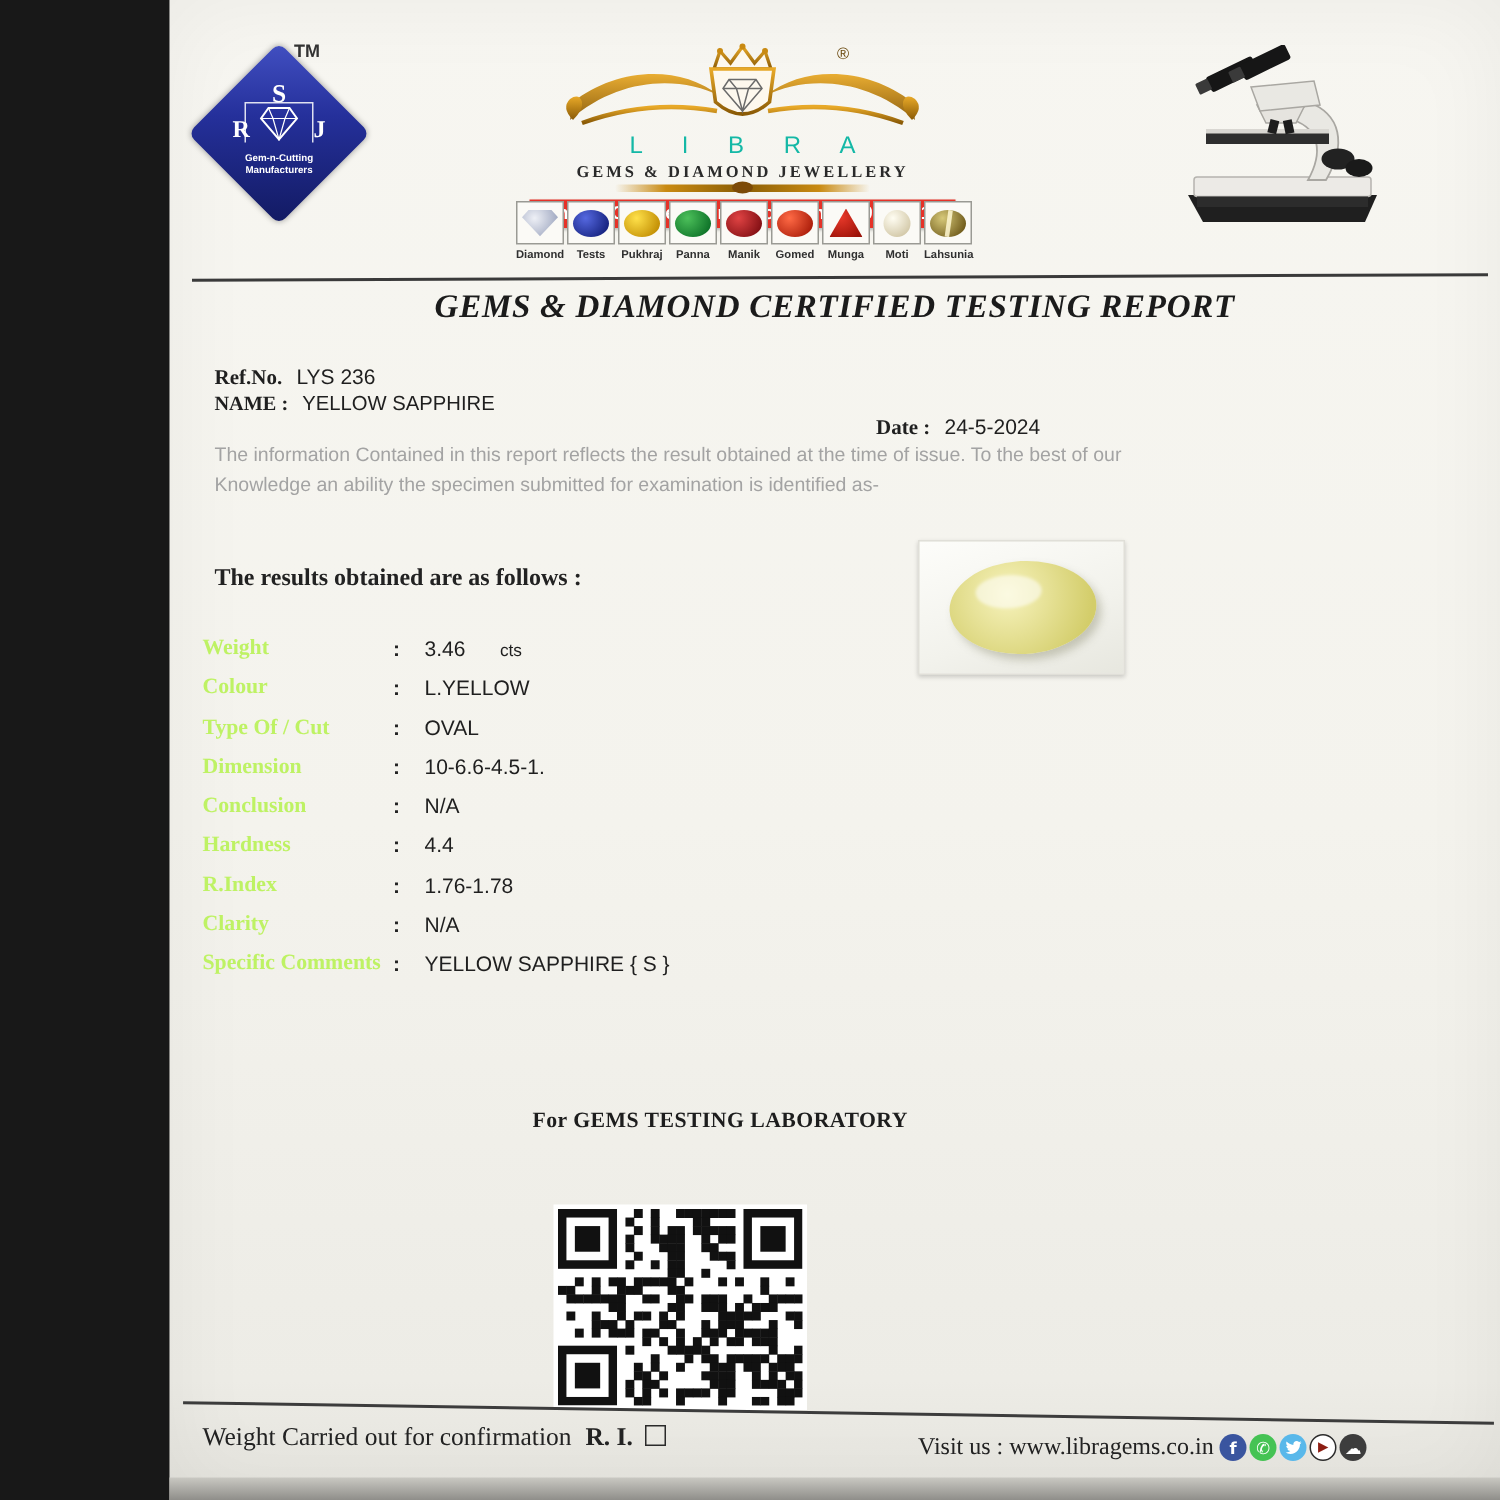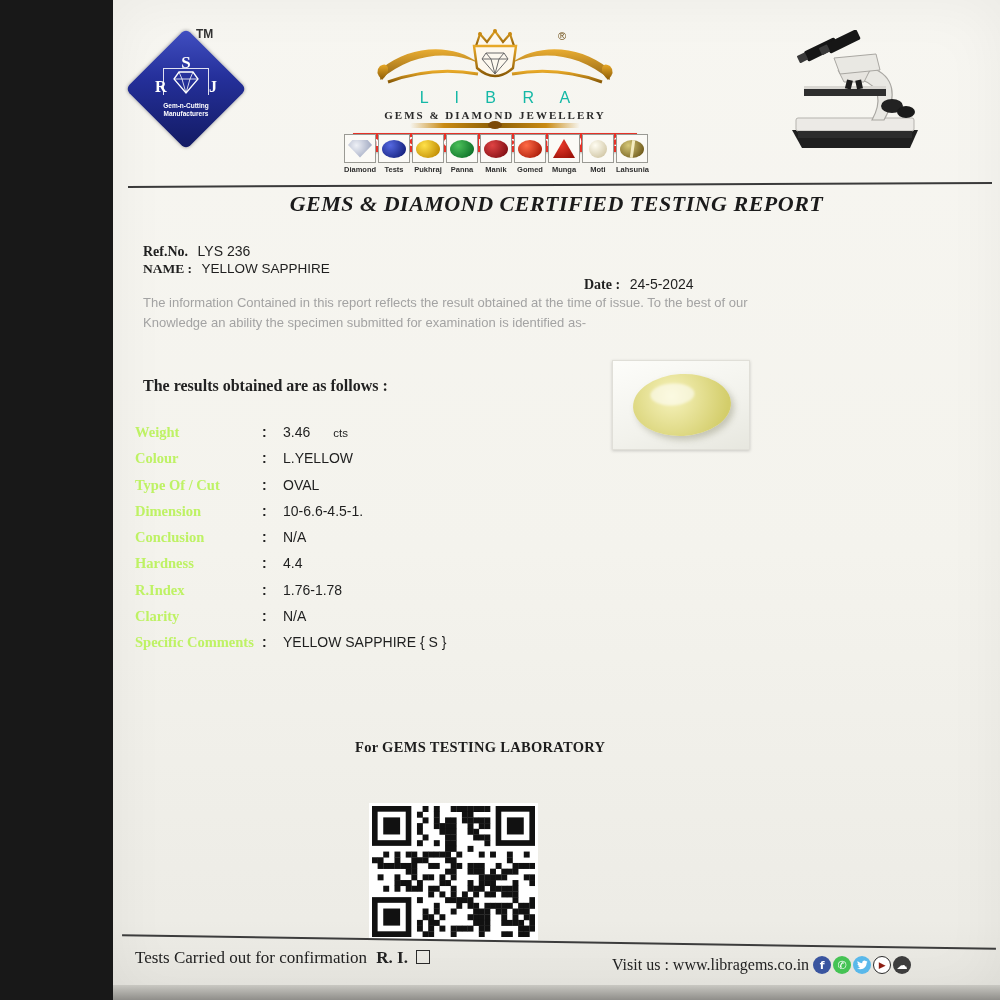--- a/index.html
+++ b/index.html
@@ -585,21 +585,21 @@
       <rect x="123.6551724137931" y="0" width="39.3448275862069" height="39.869565217391305" fill="#111"></rect>
       <rect x="129.27586206896552" y="5.695652173913044" width="28.103448275862068" height="28.47826086956522" fill="#fff"></rect>
       <rect x="134.89655172413794" y="11.391304347826088" width="16.862068965517242" height="17.086956521739133" fill="#111"></rect>
       <rect x="0" y="91.1304347826087" width="39.3448275862069" height="39.869565217391305" fill="#111"></rect>
       <rect x="5.620689655172414" y="96.82608695652175" width="28.103448275862068" height="28.47826086956522" fill="#fff"></rect>
       <rect x="11.241379310344827" y="102.5217391304348" width="16.862068965517242" height="17.086956521739133" fill="#111"></rect>
     </svg>
 
   <div class="footer-rule"></div>
   <div class="footer-left">
-    <span>Tests Carried out for confirmation</span>
+    <span>Weight Carried out for confirmation</span>
     <span class="b" style="margin-left:5px;">R. I.</span>
     <span class="checkbox"></span>
   </div>
   <div class="footer-right">
     <span>Visit us : www.libragems.co.in</span>
     <span class="social">
       <span class="sicon" style="background: rgb(58, 85, 159);">f</span>
       <span class="sicon" style="background: rgb(69, 195, 84);">✆</span>
       <span class="sicon" style="background: rgb(89, 184, 234);">
           <svg width="11" height="10" viewBox="0 0 16 13">

